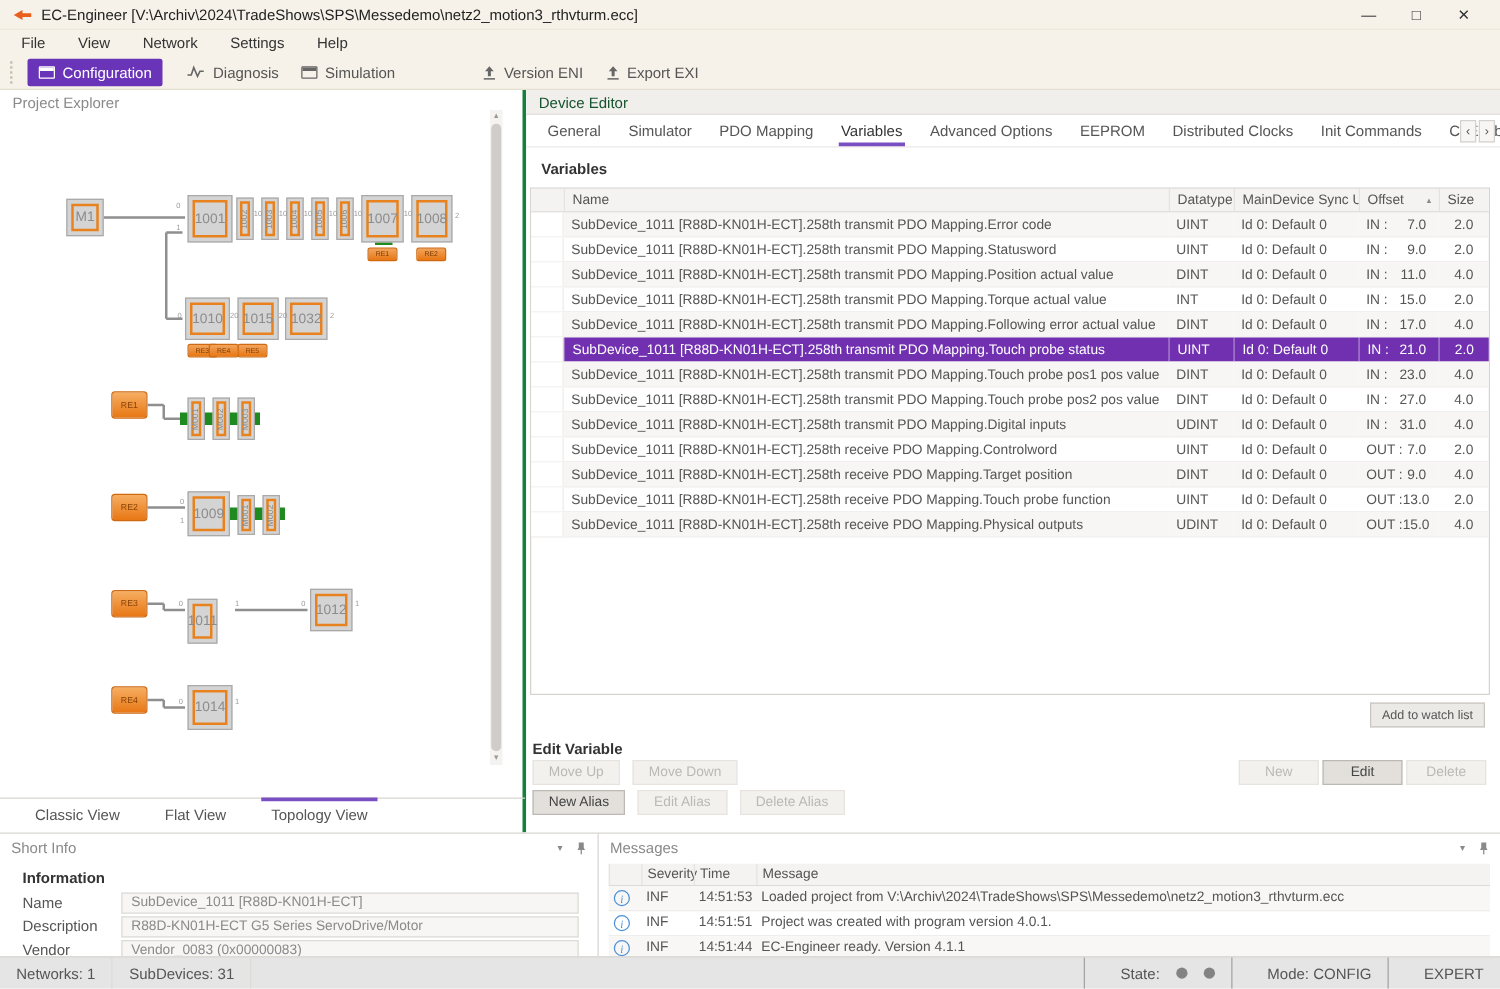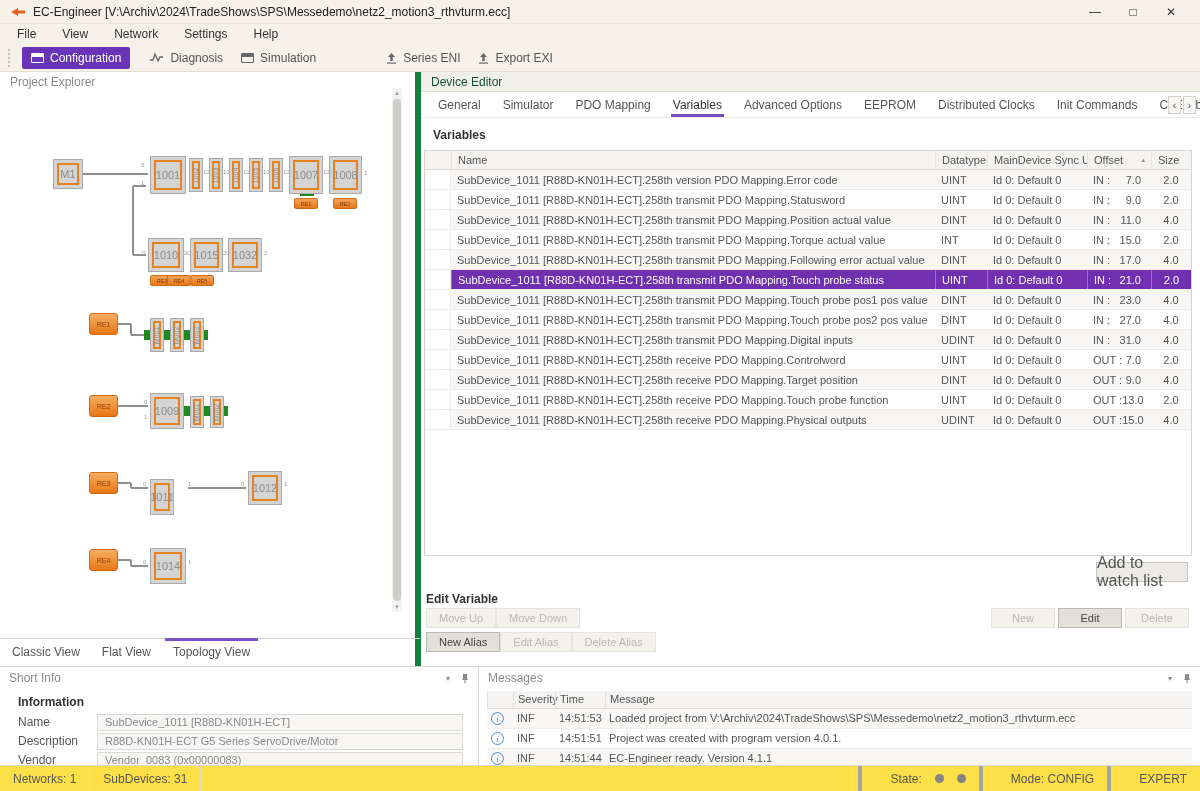--- a/index.html
+++ b/index.html
@@ -26,21 +26,21 @@
   .tbtn { display:flex; align-items:center; gap:6px; color:#555; padding:3px 9px; height:22px; border-radius:2px; }
   .tbtn.primary { background:#6a34b8; color:#fff; margin-right:10px; }
   .tbtn .cfg-ico { width:13px; height:10px; border:1px solid #fff; border-radius:1px;
     background:linear-gradient(#fff 3px, transparent 3px); }
   .tbtn .sim-ico { width:13px; height:10px; border:1px solid #666; border-radius:1px;
     background:linear-gradient(#666 3px, transparent 3px); }
   .tbtn svg { display:block; }
   .tb-gap { width:52px; }
   
   #left-panel { position:absolute; left:0; top:72px; width:421px; height:594px;
-    background:#fff; border-right:6px solid #15803d; }
+    background:#fff; border-right:3px solid #15803d; }
   #pe-title { padding:3px 10px; color:#8a8a8a; }
   #topo-canvas { position:absolute; left:0; top:2px; width:392px; height:542px; overflow:hidden; }
   .tline { position:absolute; background:#8f8f8f; }
   .gbar  { position:absolute; background:#1f8a1f; }
   .node-box { position:absolute; background:#d4d4d4; border:1px solid #a9a9a9; }
   .nb-in { position:absolute; inset:3px; border:2px solid #e8821e; display:flex;
     align-items:center; justify-content:center; color:#8c8c8c; font-size:11px; background:#d4d4d4; }
   .node-vbox { position:absolute; background:#d4d4d4; border:1px solid #a9a9a9; }
   .nv-in { position:absolute; inset:2px; border:2px solid #e8821e; background:#d4d4d4;
     display:flex; align-items:center; justify-content:center; }
@@ -58,21 +58,21 @@
   #topo-vscroll .thumb { width:8px; flex:1; background:#cfcdca; border-radius:4px; margin:1px 0; }
   #topo-hscroll { position:absolute; left:0; top:544px; width:420px; height:22px;
     display:flex; align-items:center; }
   #zoom-box { width:38px; height:17px; border:1px solid #c9c7c3; background:#fff; margin-left:3px;
     font-size:9px; color:#777; display:flex; align-items:center; justify-content:space-between; padding:0 3px; }
   #h-left { margin-left:100px; font-size:8px; color:#9a9a9a; }
   #h-track { width:212px; height:9px; margin:0 6px; background:#f1f0ee; border-radius:4px; position:relative; }
   #h-thumb { position:absolute; left:2px; top:0; height:9px; width:205px; background:#c9c7c4; border-radius:4px; }
   #h-right { font-size:8px; color:#9a9a9a; }
   #view-tabs { position:absolute; left:0; top:566px; width:420px; height:27px;
-    border-top:1px solid #d9d6d2; display:flex; align-items:center; padding-left:12px; gap:22px; }
+    border-top:1px solid #d9d6d2; display:flex; align-items:center; padding-left:28px; gap:36px; }
   .vtab { position:relative; color:#555; height:100%; display:flex; align-items:center; }
   .vtab.active::before { content:""; position:absolute; left:-8px; right:-8px; top:-1px; height:3px; background:#7b4fc4; }
   
   #right-panel { position:absolute; left:421px; top:72px; width:779px; height:594px; background:#fff; }
   #de-header { height:20px; background:#f1efec; border-bottom:1px solid #e3e0dc; padding:3px 10px; color:#14532d; }
   #de-tabs { height:26px; display:flex; align-items:center; padding-left:6px; position:relative;
     border-bottom:1px solid #eceae7; }
   .dtab { position:relative; padding:0 11px; height:100%; display:flex; align-items:center; color:#555; white-space:nowrap; }
   .dtab.active { color:#333; }
   .dtab.active::after { content:""; position:absolute; left:9px; right:9px; bottom:0; height:3px; background:#7b4fc4; }
@@ -89,28 +89,28 @@
   #vt-head .hc:first-child { border-left:none; }
   #vt-head .hc .sort { position:absolute; right:6px; top:5px; font-size:7px; color:#8a8a8a; }
   .vrow { height:20px; border-bottom:1px solid #edebe9; }
   .vrow.alt .c:not(.gut) { background:#f7f6f5; }
   .vrow .c { font-size:11px; color:#555; padding:4px 0 0 6px; white-space:nowrap; overflow:hidden; }
   .vrow .gut { background:#fff; border-right:1px solid #edebe9; }
   .vrow .off { display:flex; justify-content:space-between; padding-right:10px; }
   .vrow .sz { text-align:center; padding-left:0; }
   .vrow.sel .c:not(.gut) { background:#7030b0; color:#fff; border-left:1px solid rgba(255,255,255,.3); }
   #watch-btn { position:absolute; right:12px; top:490px; width:92px; height:20px;
-    background:#eceae6; border:1px solid #c8c5c0; color:#555; font-size:16px;
+    background:#eceae6; border:1px solid #c8c5c0; color:#555; font-size:10px;
     display:flex; align-items:center; justify-content:center; }
   #ev-title { position:absolute; left:5px; top:520px; font-weight:bold; color:#333; }
   .btnrow { position:absolute; left:5px; display:flex; }
   #ev-row1 { top:536px; width:766px; }
   #ev-row2 { top:560px; }
   .btn { height:20px; font-size:11px; display:flex; align-items:center; justify-content:center;
-    padding:0 12px; min-width:56px; }
+    margin-right:10px; padding:0 12px; min-width:56px; }
   .btn.off { background:#f3f1ee; border:1px solid #e7e4e0; color:#bcb9b4; }
   .btn.on  { background:#e3e0db; border:1px solid #bcb9b4; color:#444; }
   #ev-right { margin-left:auto; display:flex; }
   #ev-right .btn { margin-right:3px; min-width:64px; }
   
   .panel-head { height:22px; display:flex; align-items:center; padding:0 9px; color:#8a8a8a; }
   .panel-head .ph-icons { margin-left:auto; display:flex; gap:11px; align-items:center; }
   .panel-head .dd { font-size:8px; color:#8a8a8a; }
   #si-panel { position:absolute; left:0; top:666px; width:478px; height:99px;
     border-top:1px solid #d9d6d2; background:#fff; overflow:hidden; }
@@ -124,24 +124,24 @@
   .mgrid { display:grid; grid-template-columns:26px 42px 50px 1fr; }
   #msg-head { margin:2px 8px 0 8px; background:#f4f3f1; border-bottom:1px solid #dcdad6; height:18px; }
   #msg-head .hc { font-size:11px; color:#555; padding:2px 0 0 4px; border-left:1px solid #e5e3df; }
   .mrow { margin:0 8px; height:20px; border-bottom:1px solid #f0eeec; }
   .mrow.alt { background:#f8f7f6; }
   .mrow .c { font-size:11px; color:#555; padding:3px 0 0 4px; white-space:nowrap; overflow:hidden; }
   .info-ico { display:inline-block; width:13px; height:13px; border:1px solid #4a90d9; border-radius:50%;
     color:#4a90d9; font-size:9px; font-style:italic; text-align:center; line-height:12px; font-family:"Liberation Serif",serif; }
   
   #statusbar { position:absolute; left:0; top:765px; width:1200px; height:26px;
-    background:#fde047; border-top:1px solid #d9d6d2; display:flex; align-items:center; color:#555; }
+    background:#e5e5e5; border-top:1px solid #d9d6d2; display:flex; align-items:center; color:#555; }
   .sb-cell { padding:0 13px; height:100%; display:flex; align-items:center; border-right:1px solid #dedbd7; }
   .sb-right { margin-left:auto; display:flex; height:100%; }
-  .sb-right .sb-cell { border-right:none; border-left:4px solid #a3a3a3; gap:13px;padding-left:28px; }
+  .sb-right .sb-cell { border-right:none; border-left:1px solid #a3a3a3; gap:13px;padding-left:28px; }
   .dot { width:9px; height:9px; border-radius:50%; background:#838383; display:inline-block; }
   .pin-svg { display:block; }
 </style>
 </head>
 <body>
 
 <div id="titlebar">
   <svg width="16" height="12">
       <path d="M1 6 L8 2 v2.5 h7 v3 h-7 V10 z" fill="#e8601c"></path>
     </svg>
@@ -176,21 +176,21 @@
   <div class="tbtn">
     <span class="sim-ico"></span>
     <span>Simulation</span>
   </div>
   <div class="tb-gap"></div>
   <div class="tbtn">
     <svg width="11" height="12">
         <path d="M5.5 1 L9 5 h-2.3 v4 h-2.4 V5 H2 z" fill="#666"></path>
         <rect x="1" y="10.5" width="9" height="1.2" fill="#666"></rect>
       </svg>
-    <span>Series ENI</span>
+    <span>Version ENI</span>
   </div>
   <div class="tbtn">
     <svg width="11" height="12">
         <path d="M5.5 1 L9 5 h-2.3 v4 h-2.4 V5 H2 z" fill="#666"></path>
         <rect x="1" y="10.5" width="9" height="1.2" fill="#666"></rect>
       </svg>
     <span>Export EXI</span>
   </div>
 </div>
 
@@ -364,21 +364,21 @@
         <div class="hc"></div>
         <div class="hc">Name</div>
         <div class="hc">Datatype</div>
         <div class="hc">MainDevice Sync Unit</div>
         <div class="hc">Offset<span class="sort">▴</span></div>
         <div class="hc">Size</div>
       </div>
     <div id="vt-body">
         <div class="vrow vgrid alt">
           <div class="c gut"></div>
-          <div class="c name">SubDevice_1011 [R88D-KN01H-ECT].258th version PDO Mapping.Error code</div>
+          <div class="c name">SubDevice_1011 [R88D-KN01H-ECT].258th transmit PDO Mapping.Error code</div>
           <div class="c dt">UINT</div>
           <div class="c su">Id 0: Default 0</div>
           <div class="c off">
             <span>IN :</span>
             <span>7.0</span>
           </div>
           <div class="c sz">2.0</div>
         </div>
         <div class="vrow vgrid">
           <div class="c gut"></div>

